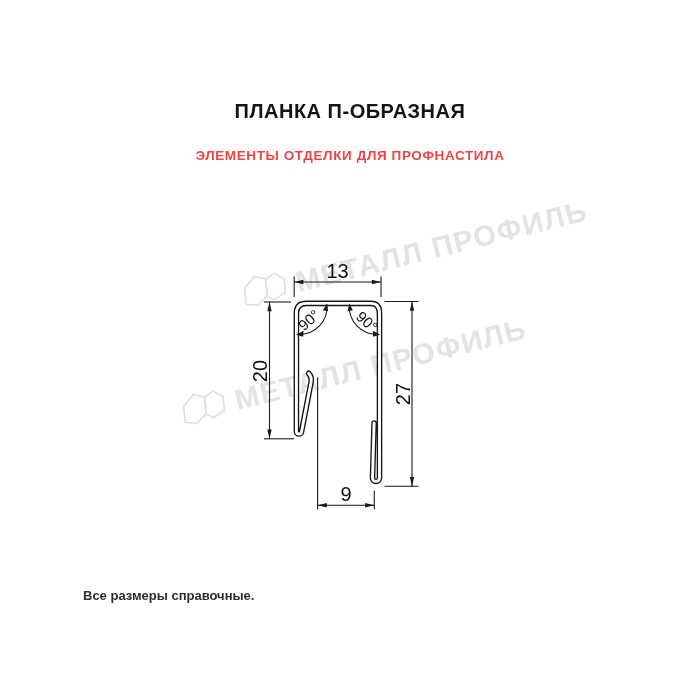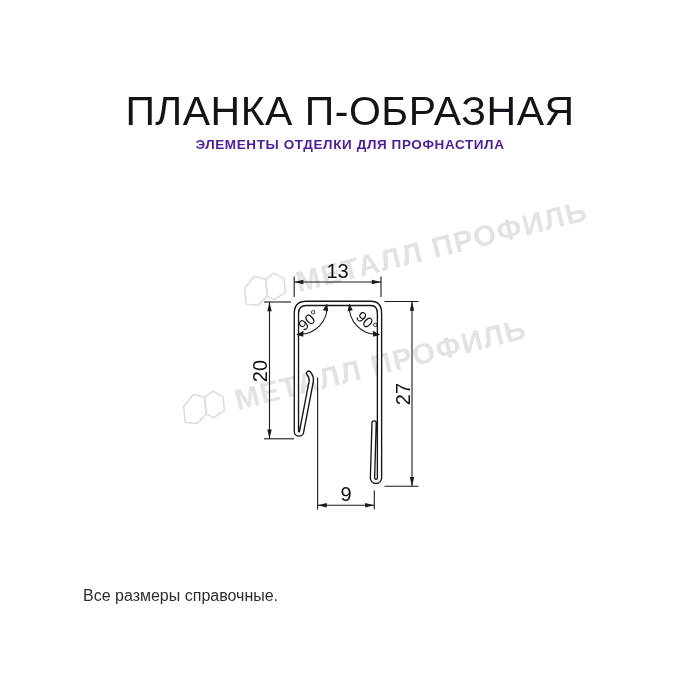--- a/index.html
+++ b/index.html
@@ -7,46 +7,46 @@
     width:700px;height:700px;position:relative;overflow:hidden;
     background:#ffffff;
     font-family:"Liberation Sans", sans-serif;
   }
   .header{
     position:absolute;left:0;top:97px;width:700px;
     text-align:center;
   }
   .title{
     color:#131318;
-    font-size:41px;font-weight:normal;line-height:29px;
+    font-size:20px;font-weight:bold;line-height:29px;
     letter-spacing:0.5px;
   }
   .subtitle{
-    margin-top:11px;
-    color:#4c1d95;
+    margin-top:22px;
+    color:#ef4444;
     font-size:13.5px;font-weight:bold;letter-spacing:0.6px;
   }
   .watermark{
     position:absolute;display:flex;align-items:center;gap:9px;
     transform-origin:left center;transform:rotate(-14deg);
     z-index:0;pointer-events:none;white-space:nowrap;
   }
   .wm-1{left:242px;top:277px;}
   .wm-2{left:181px;top:395px;}
   .wm-text{
     color:#e3e3e3;font-size:29px;font-weight:bold;letter-spacing:1.5px;
   }
   .drawing-svg{position:absolute;left:0;top:0;z-index:1;}
   .dim-line{stroke:#1a1a1a;stroke-width:1.1;fill:none;}
   .dim-arrow{fill:#1a1a1a;stroke:none;}
   .dim-text{fill:#111111;font-size:20px;font-family:"Liberation Sans",sans-serif;}
   .angle-text{fill:#111111;font-size:15px;font-family:"Liberation Sans",sans-serif;}
   .footer{
     position:absolute;left:83px;top:589px;z-index:2;
-    color:#2e2e2e;font-size:16px;line-height:14.5px;
+    color:#2e2e2e;font-size:13px;line-height:14.5px;font-weight:bold;
   }
 </style>
 </head>
 <body>
 
 <div class="watermark wm-1">
   <svg width="47" height="38" viewBox="0 0 47 38">
     <g fill="none" stroke="#dedede" stroke-width="1.6" stroke-linejoin="round">
       <path d="M2 28 L4.5 12 L17 3 L27 8.5 L24.5 25 L13.5 32 Z"></path>
       <path d="M27 8.5 L36.5 4.5 L45 12.5 L43 26 L30.5 30.5 L24.5 25 Z"></path>

